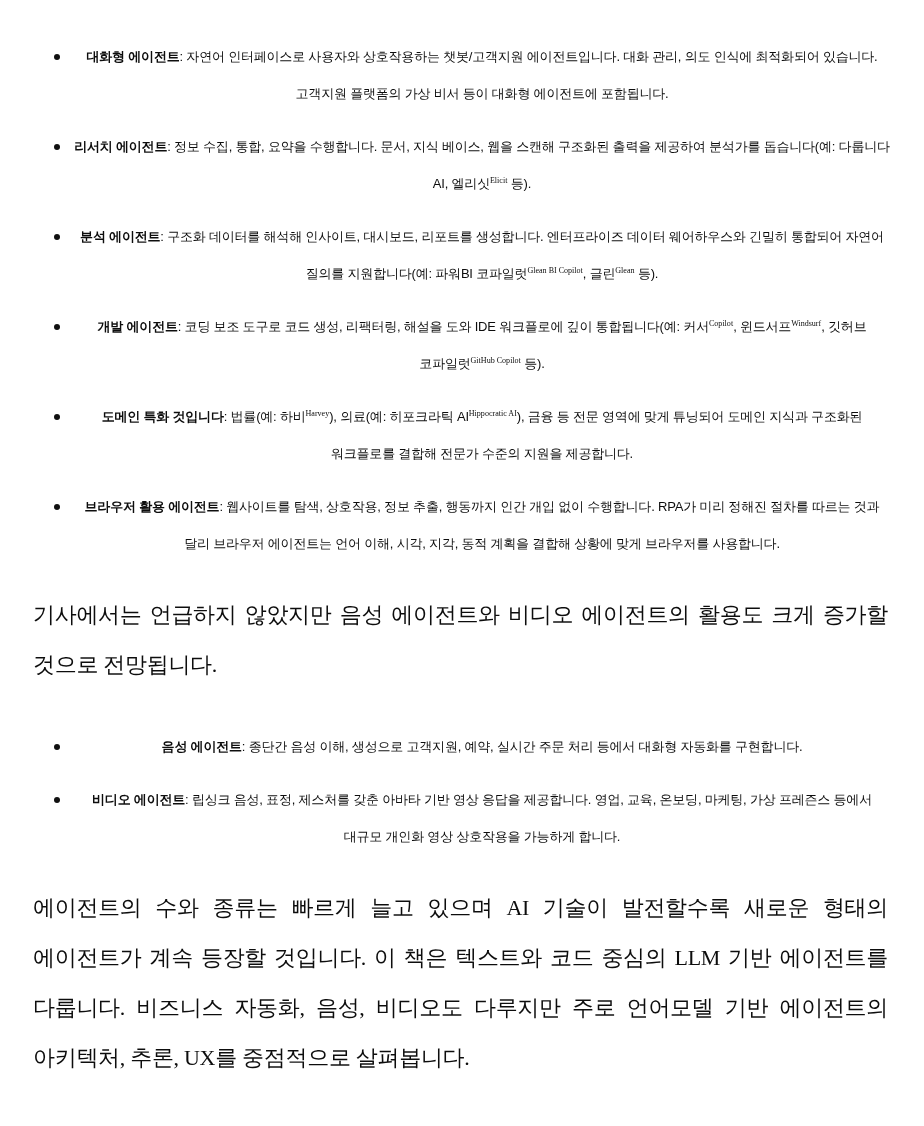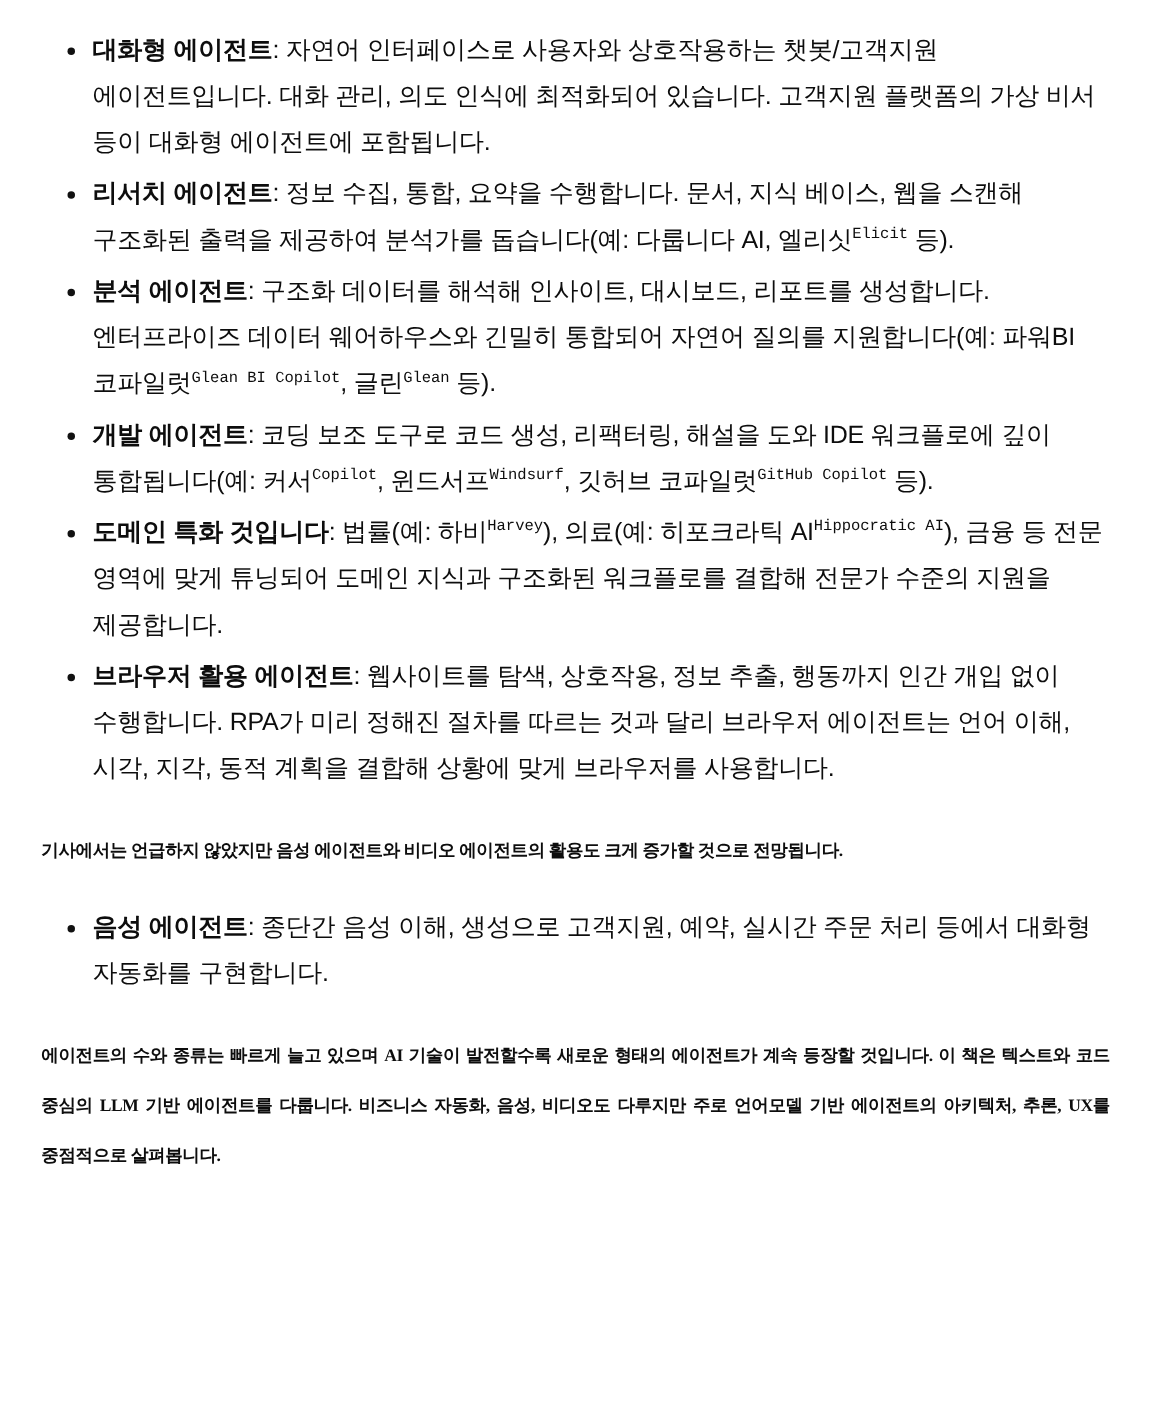--- a/index.html
+++ b/index.html
@@ -27,59 +27,60 @@
   }
 
   
   ul.bullet-list {
     list-style: none;
     margin: 0 0 0 0;
     padding: 0;
   }
   ul.bullet-list li {
     position: relative;
-    margin: 0 0 4px 0;
+    margin: 16px 0 4px 0;
     padding-left: 41px;     
-    font-size: 20px;
+    font-size: 13px;
     line-height: 37px;
     letter-spacing: -0.2px;
     word-break: keep-all;
     font-family: "Liberation Sans", "DejaVu Sans", sans-serif;
     font-weight: 500;
+    text-align: center;
   }
   ul.bullet-list li .bullet-dot {
     position: absolute;
     left: 21px;
     top: 16px;
     width: 6px;
     height: 6px;
     border-radius: 50%;
     background: #111111;
   }
   .lead {
     font-weight: 700;
   }
   sup.gloss {
     font-size: 0.62em;
     vertical-align: super;
     line-height: 0;
     font-weight: 500;
     letter-spacing: 0;
-    font-family: Liberation Mono, monospace;
+    font-family: Liberation Serif, serif;
   }
 
   
   p.body-para {
     margin: 0;
-    font-size: 14px;
-    line-height: 40px;
+    font-size: 22px;
+    line-height: 50px;
     letter-spacing: -0.3px;
     word-break: keep-all;
     font-family: "Liberation Serif", "DejaVu Serif", serif;
-    font-weight: 700;
+    font-weight: 400;
     text-align: justify;
     text-justify: inter-character;
     padding-right: 2px;
   }
 
   
   .gap-after-list-1 { height: 24px; }
   .gap-after-para-1 { height: 22px; }
   .gap-after-list-2 { height: 24px; }
 
@@ -131,20 +132,24 @@
 
     <div class="gap-after-para-1"></div>
 
     <ul class="bullet-list list-block-2">
 
       <li>
         <span class="bullet-dot"></span>
         <span class="lead">음성 에이전트</span><span>: </span><span>종단간 음성 이해, 생성으로 고객지원, 예약, 실시간 주문 처리 등에서 대화형 자동화를 구현합니다.</span>
       </li>
 
+      <li>
+        <span class="bullet-dot"></span>
+        <span class="lead">비디오 에이전트</span><span>: </span><span>립싱크 음성, 표정, 제스처를 갖춘 아바타 기반 영상 응답을 제공합니다. 영업, 교육, 온보딩, 마케팅, 가상 프레즌스 등에서 대규모 개인화 영상 상호작용을 가능하게 합니다.</span>
+      </li>
 
     </ul>
 
     <div class="gap-after-list-2"></div>
 
     <p class="body-para">에이전트의 수와 종류는 빠르게 늘고 있으며 AI 기술이 발전할수록 새로운 형태의 에이전트가 계속 등장할 것입니다. 이 책은 텍스트와 코드 중심의 LLM 기반 에이전트를 다룹니다. 비즈니스 자동화, 음성, 비디오도 다루지만 주로 언어모델 기반 에이전트의 아키텍처, 추론, UX를 중점적으로 살펴봅니다.</p>
 
   </div>
 </div>
 

